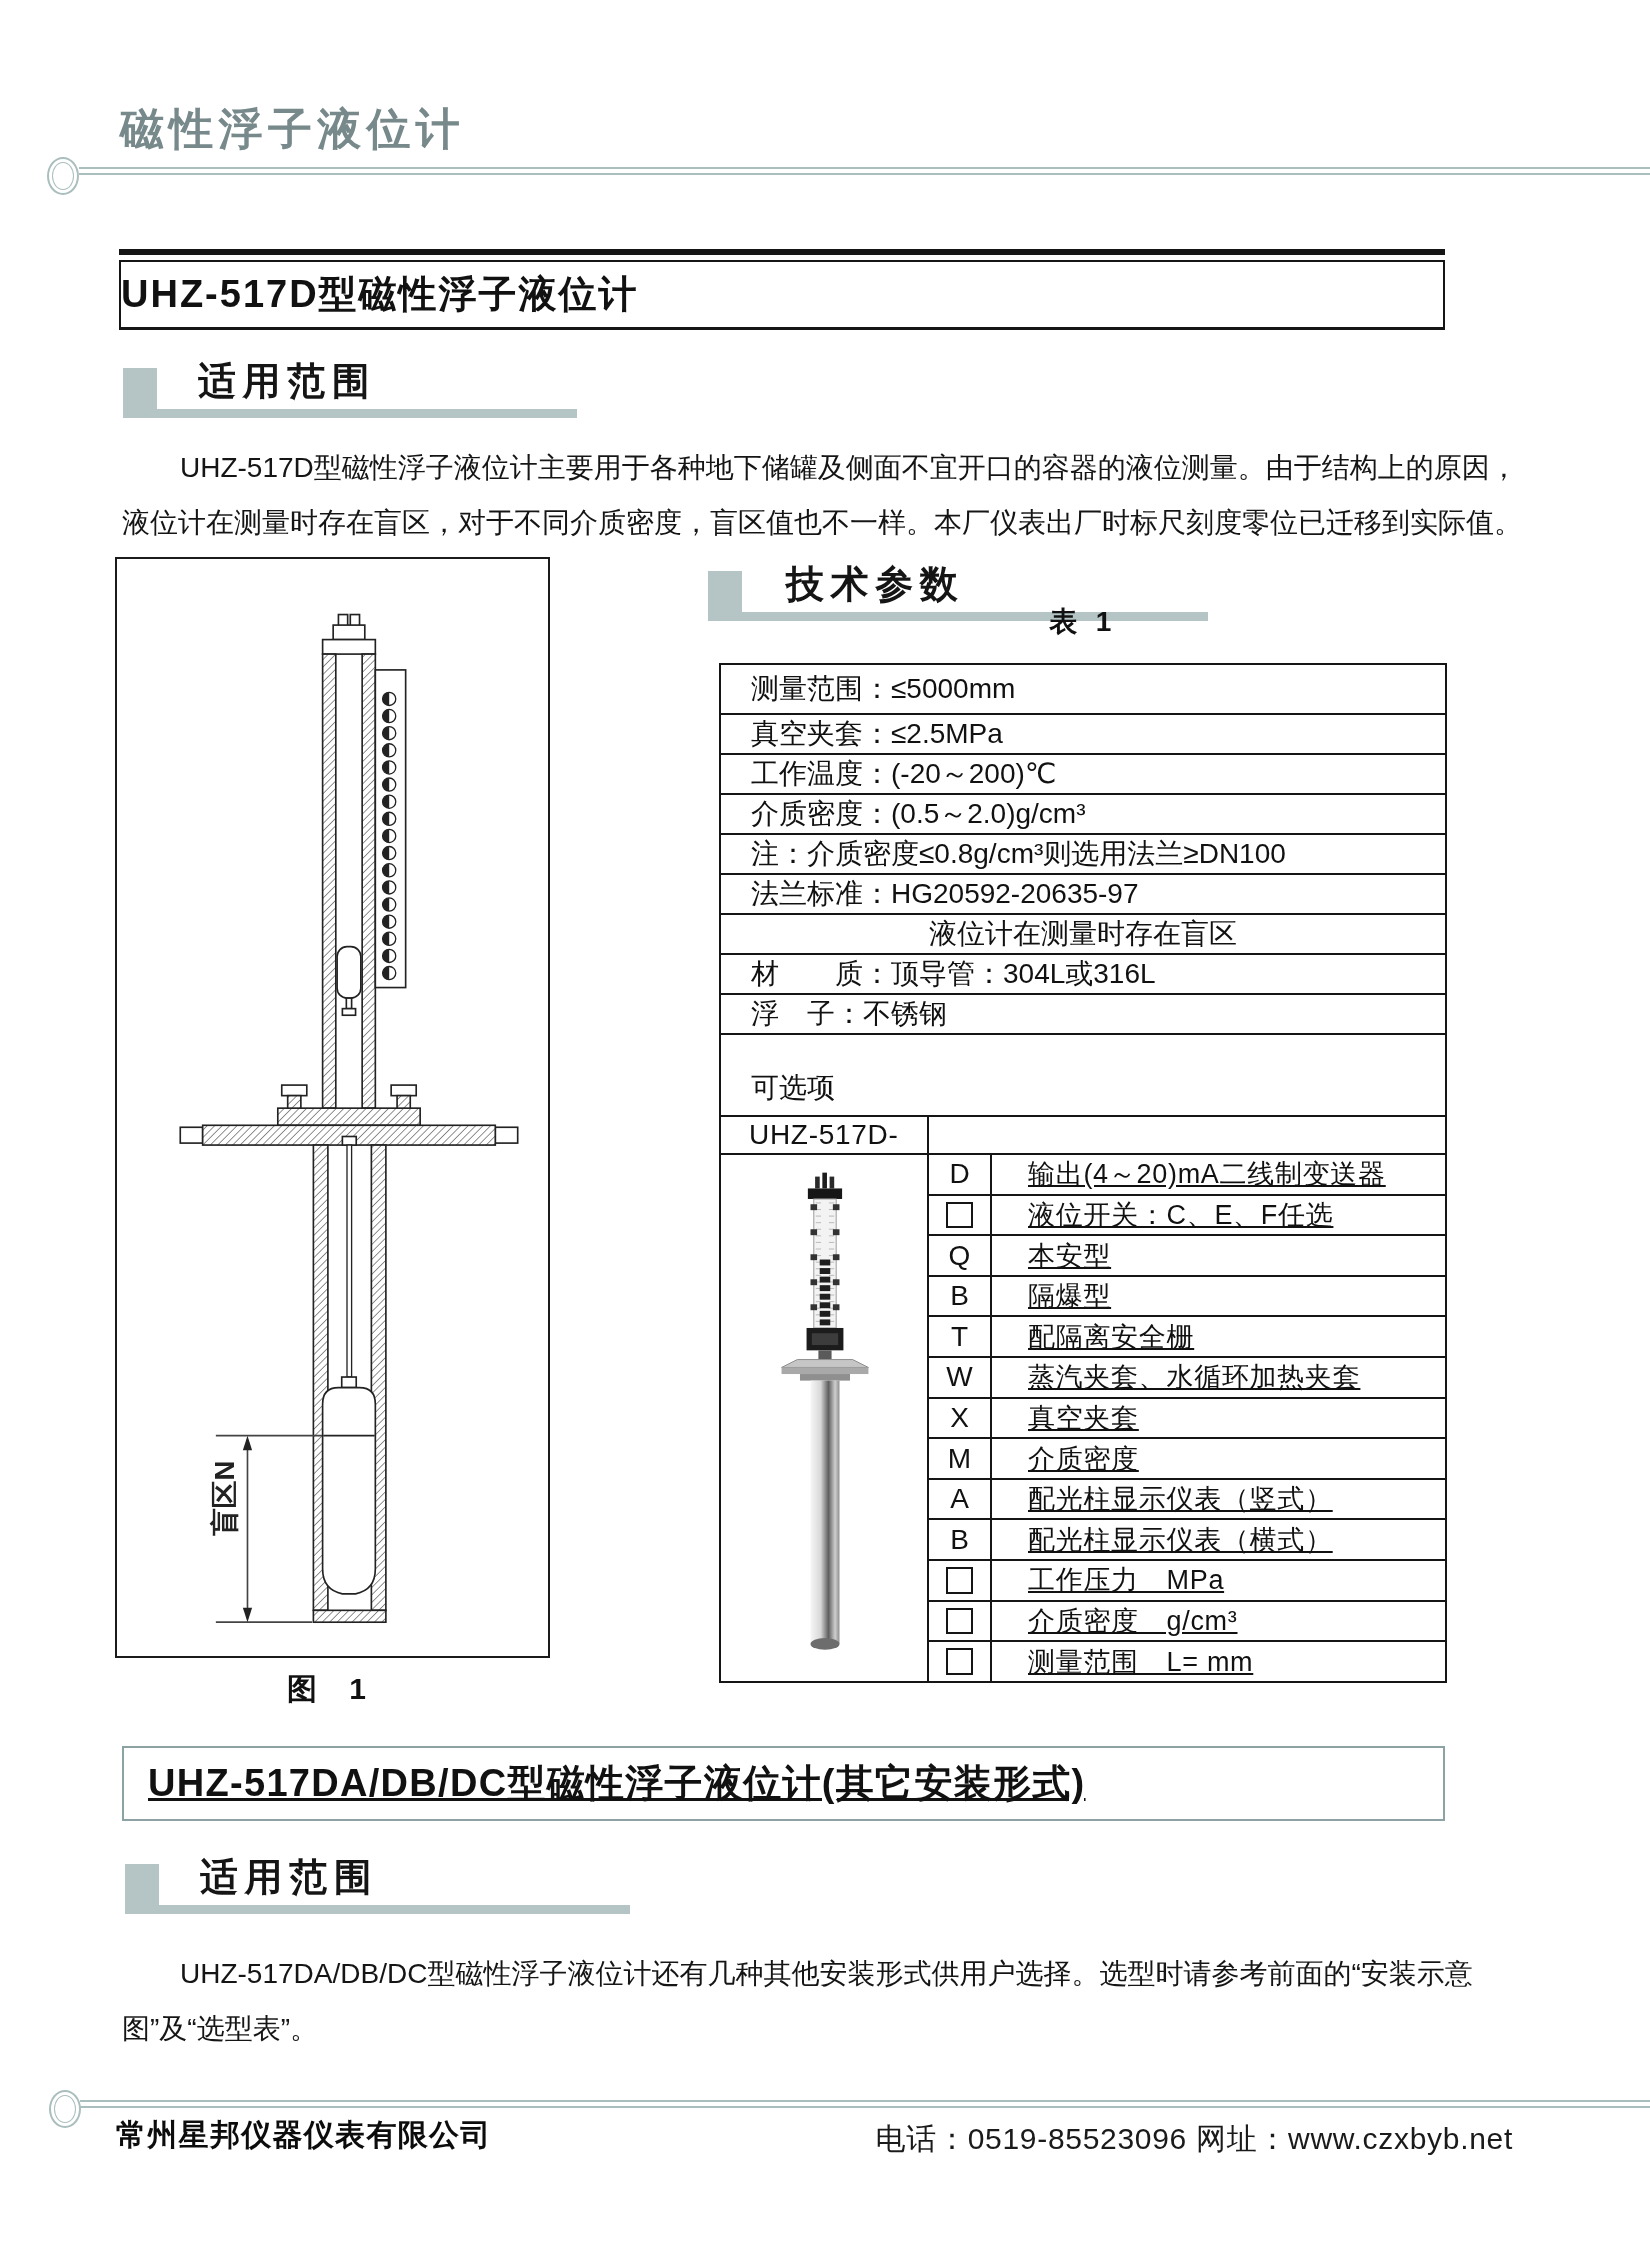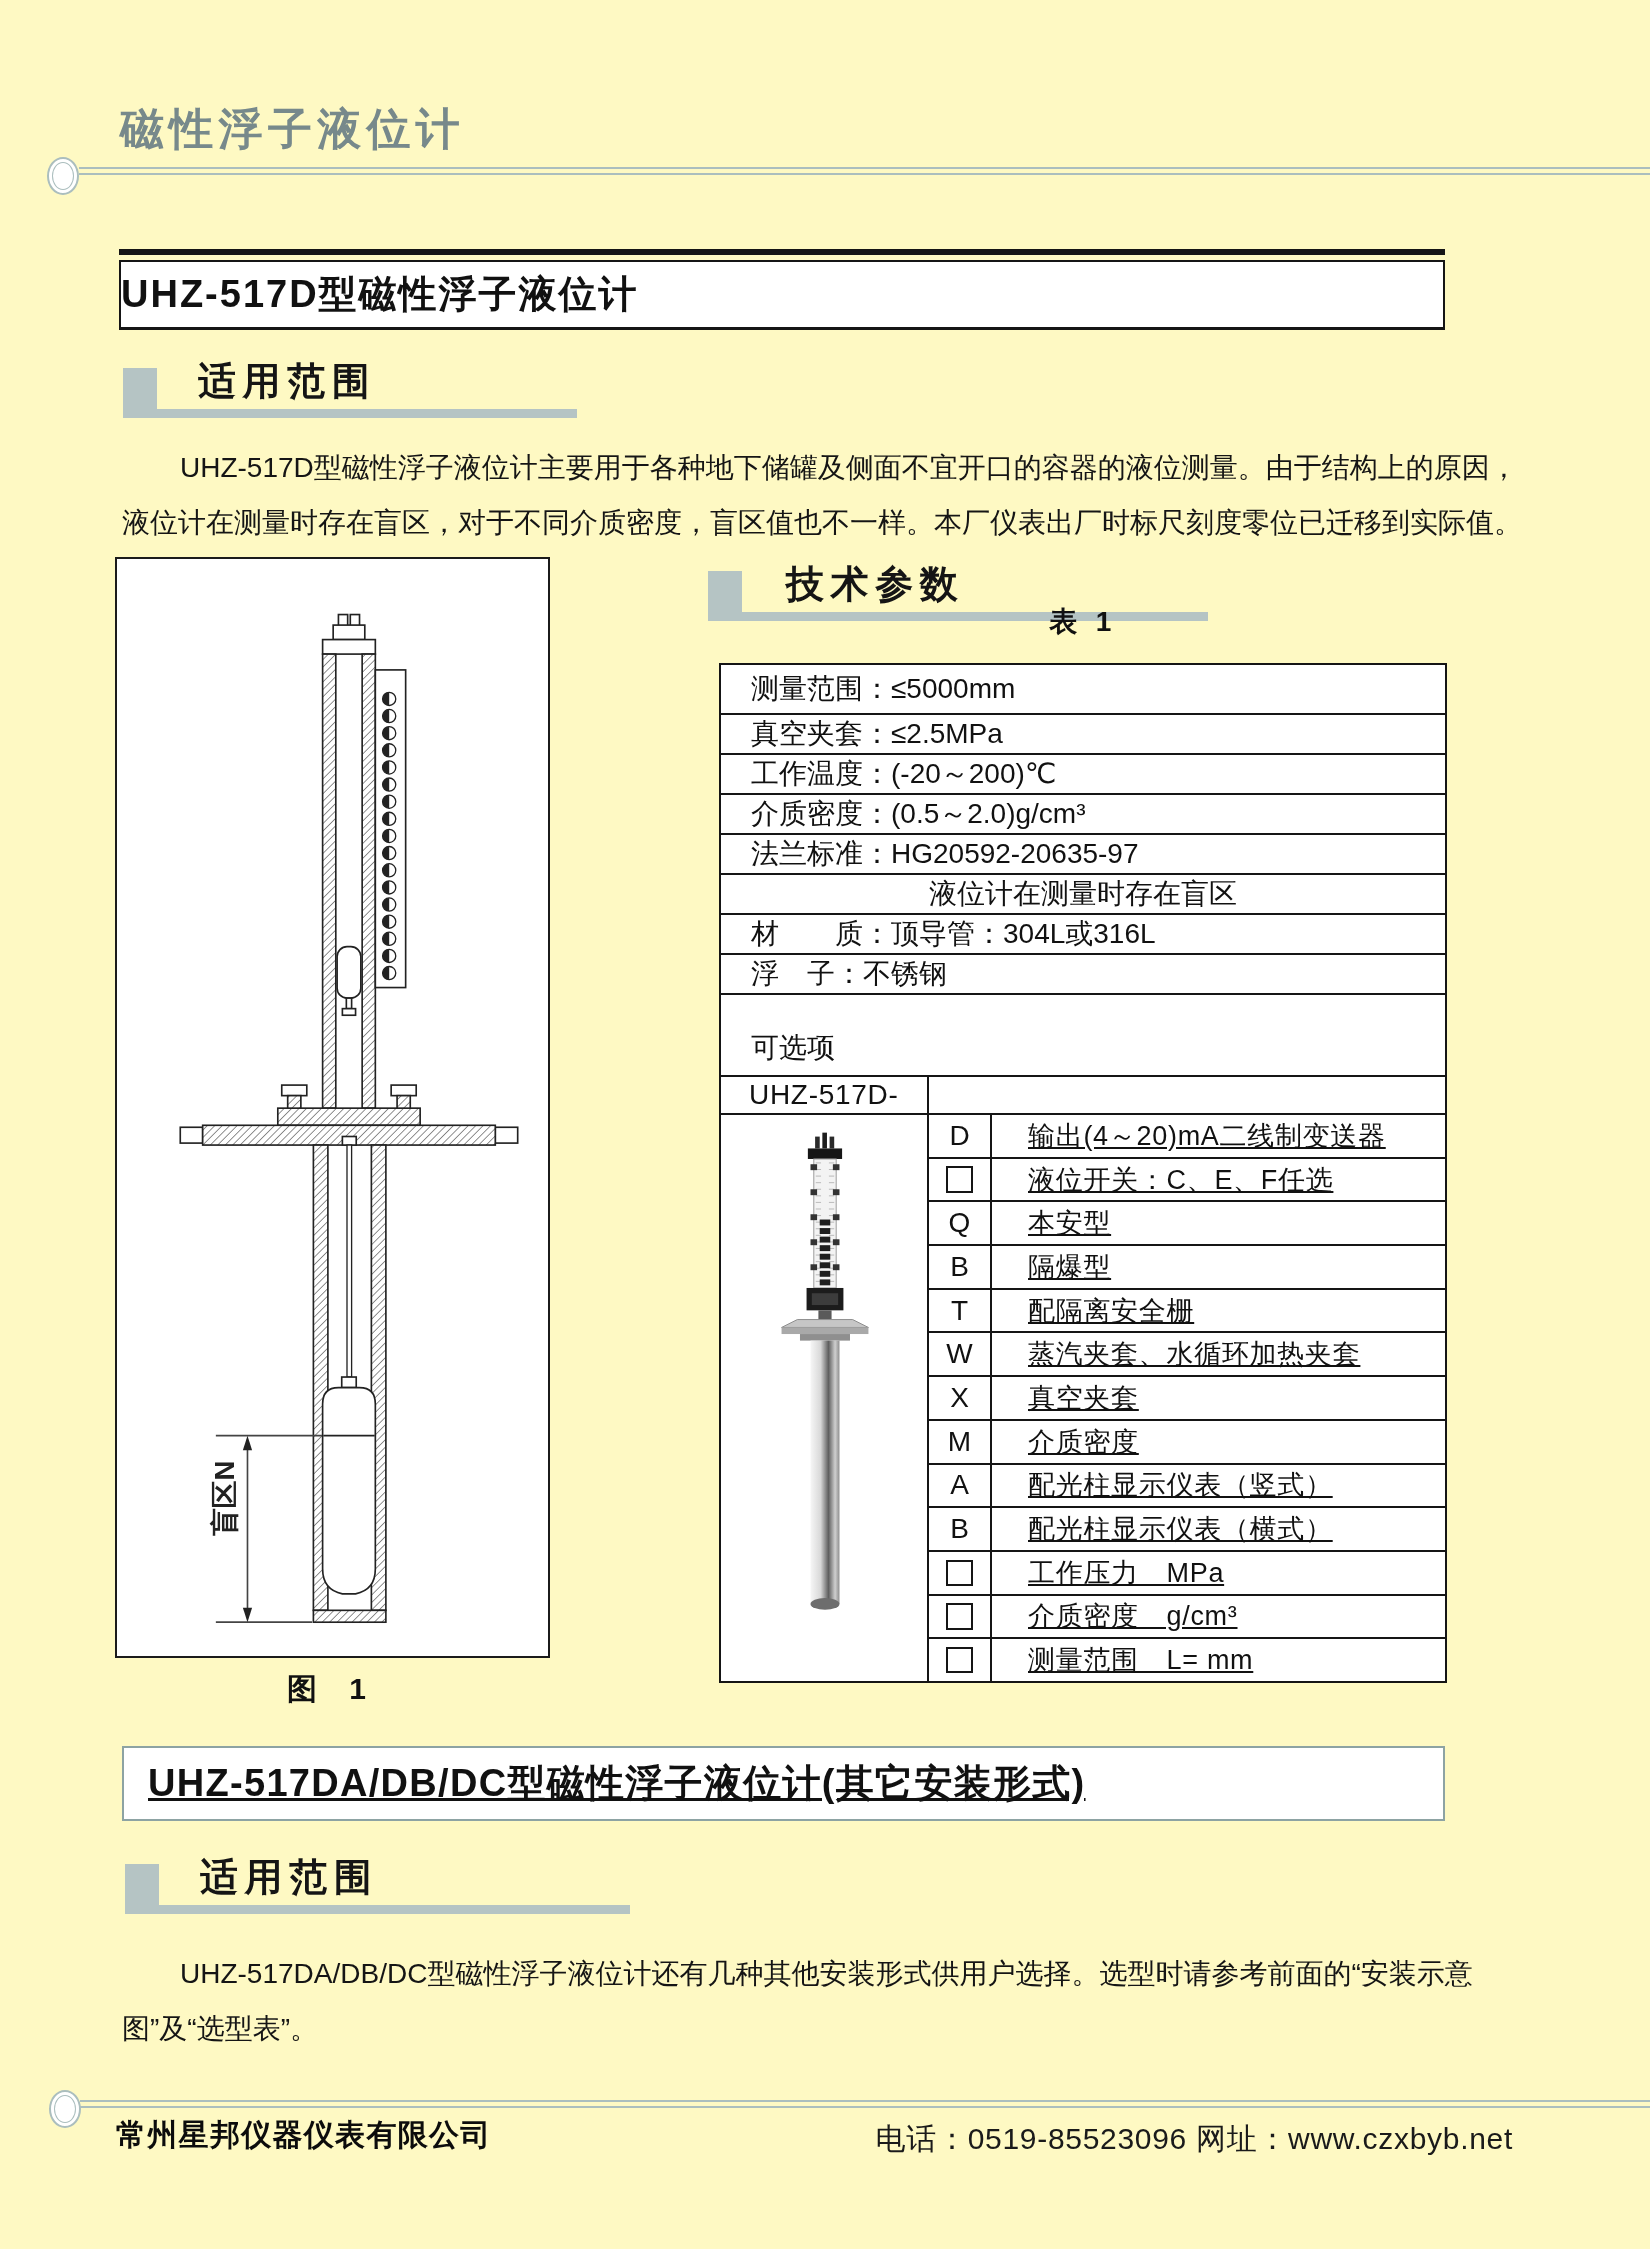--- a/index.html
+++ b/index.html
@@ -1,17 +1,17 @@
 <!DOCTYPE html>
 <html style="font-size:10.5px"><head>
 <meta charset="utf-8">
 <style>
   html,body { margin:0; padding:0; background:#e8e8e8; }
   .page {
-    position:relative; width:1651px; height:2250px; background:#fef9c3;
+    position:relative; width:1651px; height:2250px; background:#ffffff;
     font-family:"Liberation Sans","DejaVu Sans",sans-serif; color:#111; overflow:hidden;
   }
   
   .page-title {
     position:absolute; left:120px; top:100px; font-size:44px; font-weight:bold;
     color:#77898b; letter-spacing:5.3px;
   }
   .hr2 { position:absolute; height:4px; border-top:2px solid #abbebe; border-bottom:2px solid #abbebe; }
   .hr2.top { left:79px; right:0; top:167px; }
   .hr2.bottom { left:80px; right:0; top:2100px; }
@@ -189,20 +189,21 @@
   <div class="sec-heading" style="left:786px; top:559px;">技术参数</div>
   <div class="sec-underline" style="left:708px; top:612px; width:500px;"></div>
 
   <div class="table-label">表 1</div>
 
   <div class="spec-table">
     <div class="spec-row">测量范围：≤5000mm</div>
     <div class="spec-row">真空夹套：≤2.5MPa</div>
     <div class="spec-row">工作温度：(-20～200)℃</div>
     <div class="spec-row">介质密度：(0.5～2.0)g/cm³</div>
+    <div class="spec-row">注：介质密度≤0.8g/cm³则选用法兰≥DN100</div>
     <div class="spec-row">法兰标准：HG20592-20635-97</div>
     <div class="spec-row centered">液位计在测量时存在盲区</div>
     <div class="spec-row">材　　质：顶导管：304L或316L</div>
     <div class="spec-row">浮　子：不锈钢</div>
 
     <div class="optional-row">
       <span>可选项</span>
     </div>
 
     <div class="model-row">

